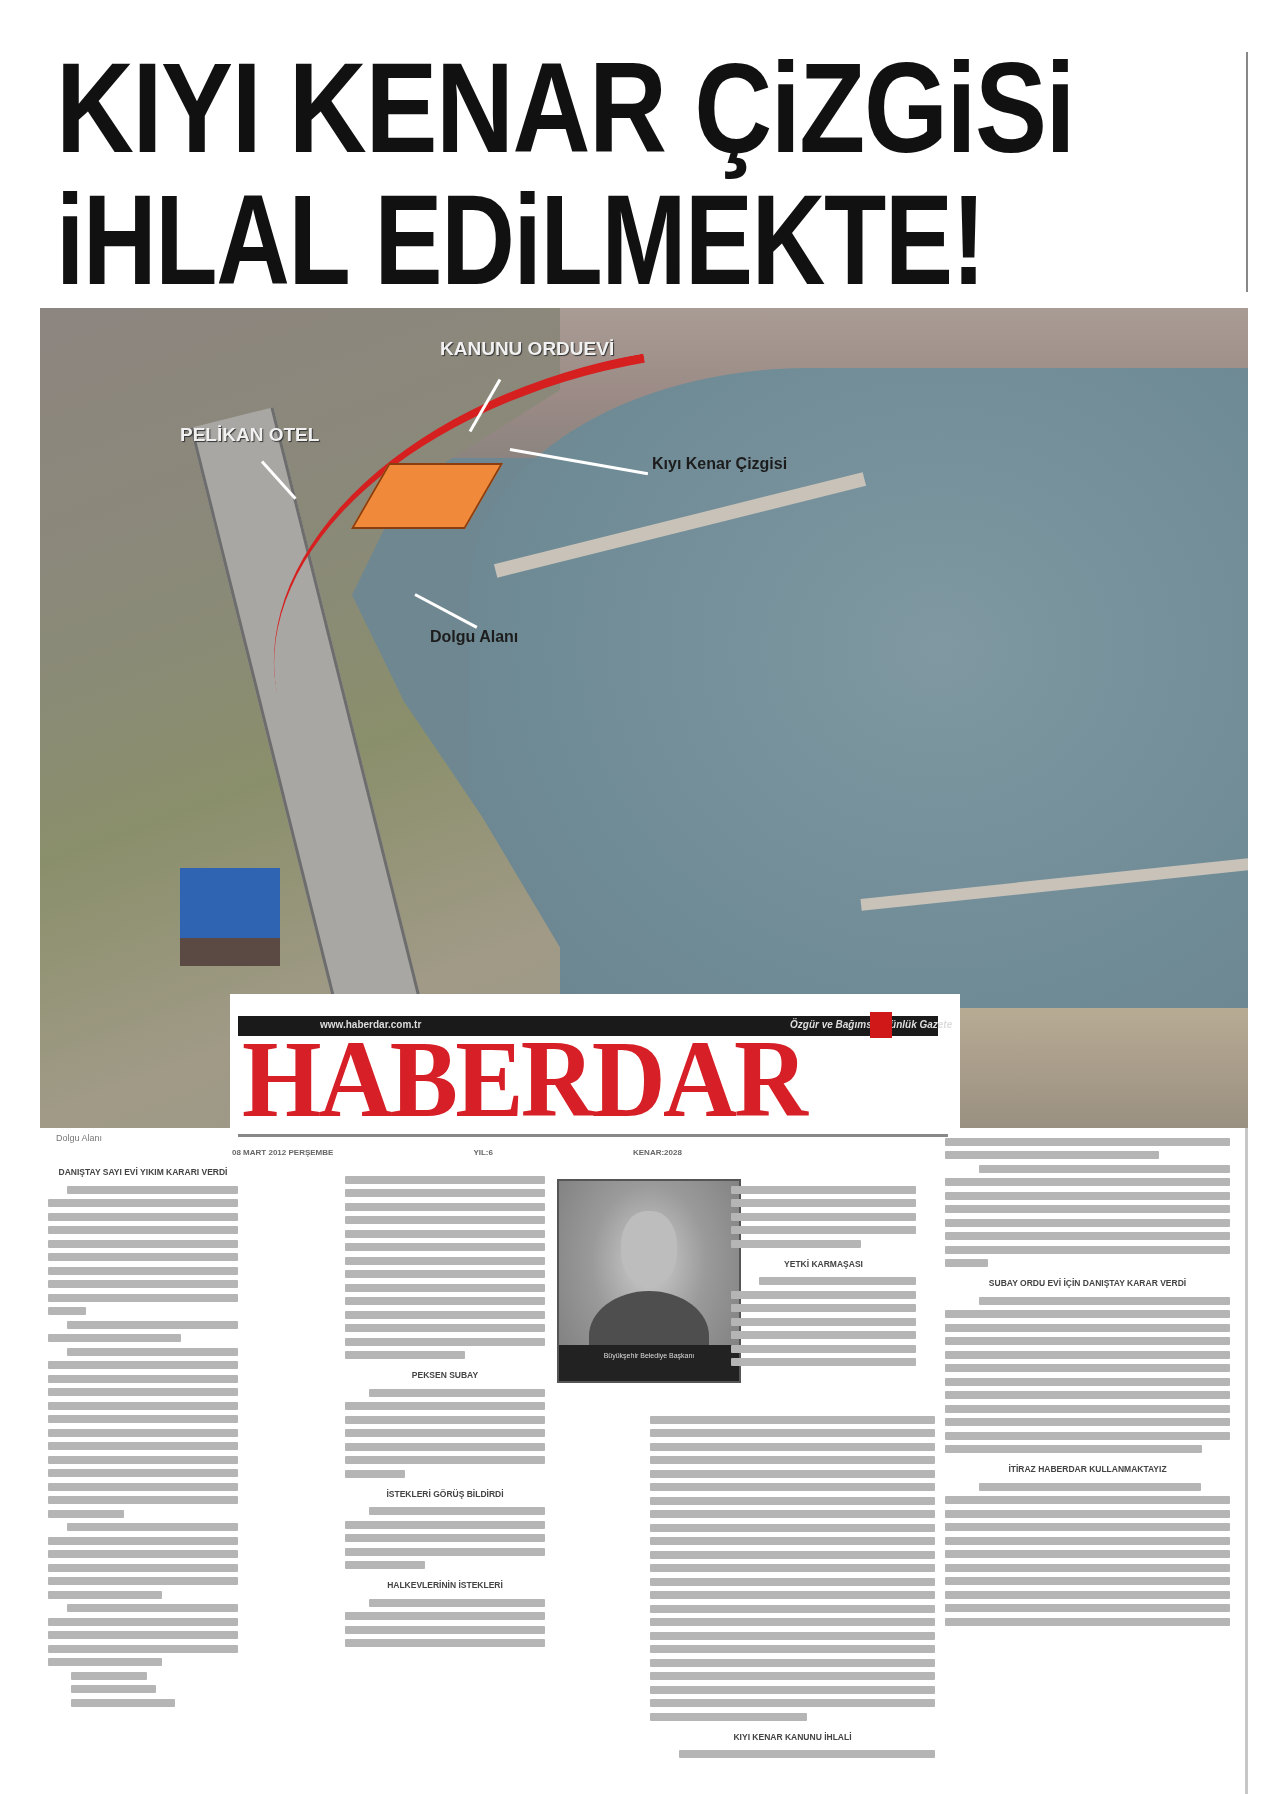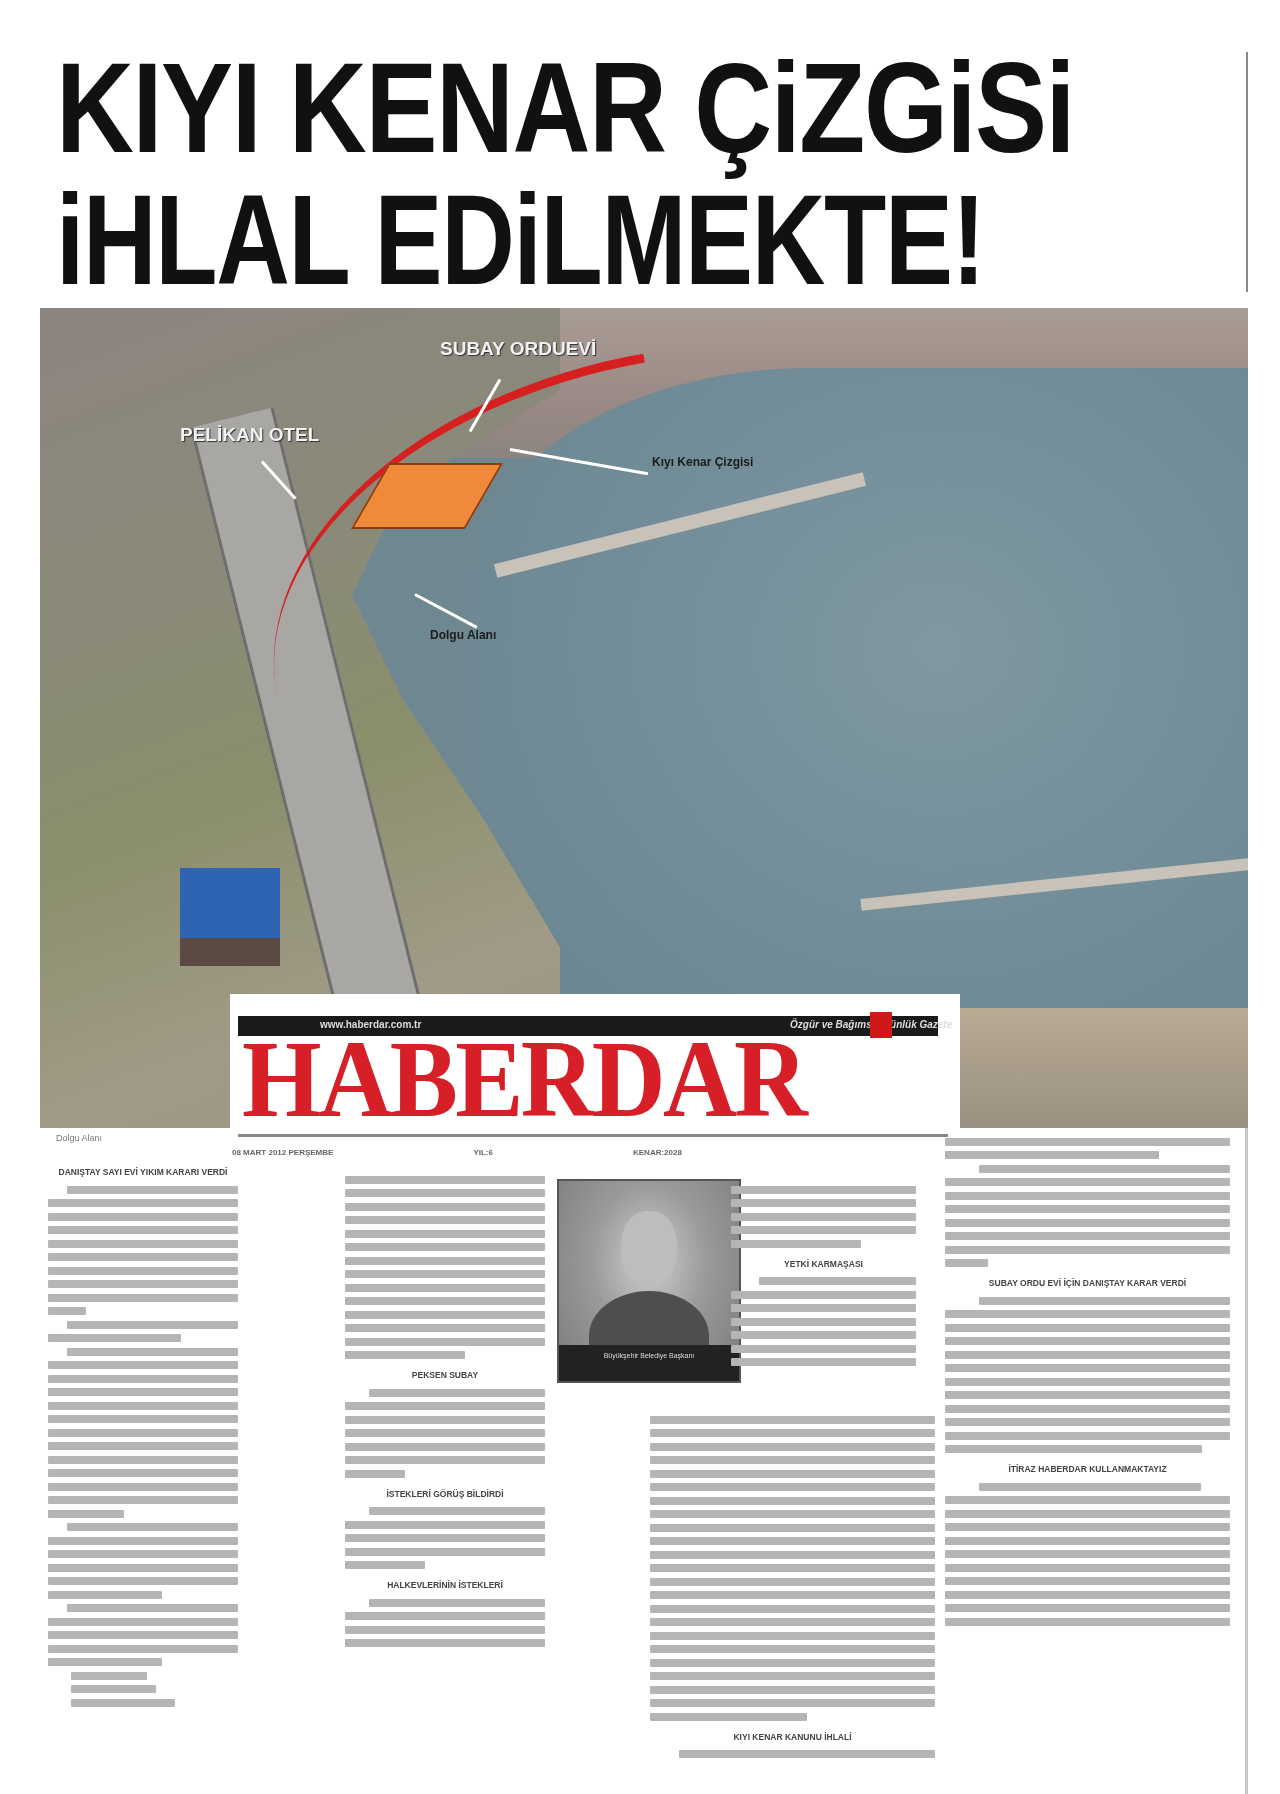--- a/index.html
+++ b/index.html
@@ -15,21 +15,21 @@
   .beach{position:absolute;left:420px;top:700px;width:800px;height:120px;background:linear-gradient(180deg,#b8ab94,#9a9081);}
   .road{position:absolute;left:150px;top:120px;width:80px;height:760px;background:#a8a7a3;transform:rotate(-14deg);transform-origin:top left;border-left:3px solid #6d6d6d;border-right:3px solid #6d6d6d;}
   .pier{position:absolute;left:450px;top:210px;width:380px;height:14px;background:#c8c2b8;transform:rotate(-14deg);}
   .pier2{position:absolute;left:820px;top:570px;width:400px;height:12px;background:#c8c2b8;transform:rotate(-6deg);}
   .redline{position:absolute;left:210px;top:80px;width:420px;height:260px;border-top:9px solid #d61f1f;border-radius:100% 0 0 0/100% 0 0 0;transform:rotate(-10deg);}
   .fillbox{position:absolute;left:330px;top:155px;width:110px;height:62px;background:#f08a3a;border:2px solid #8a3d0f;transform:skewX(-30deg);}
   .bluebldg{position:absolute;left:140px;top:560px;width:100px;height:70px;background:#2f64b3;}
   .bluebldg2{position:absolute;left:140px;top:630px;width:100px;height:28px;background:#5b4a44;}
   .lbl{position:absolute;font-weight:bold;font-size:19px;white-space:nowrap;}
   .lbl.white{color:#f1f1f1;text-shadow:1px 1px 1px #333;}
-  .lbl.dark{color:#1c1c1c;font-size:12px;}
+  .lbl.dark{color:#1c1c1c;font-size:16px;}
   .arrow{position:absolute;height:3px;background:#fff;transform-origin:left center;}
   .masthead{position:absolute;left:230px;top:994px;width:730px;height:146px;background:#fff;}
   .mast-bar{position:absolute;left:8px;top:22px;width:700px;height:20px;background:#1a1a1a;}
   .mast-url{position:absolute;left:90px;top:25px;color:#ddd;font-size:10px;font-weight:bold;}
   .mast-slogan{position:absolute;left:560px;top:25px;color:#ddd;font-size:10px;font-weight:bold;font-style:italic;}
   .mast-flag{position:absolute;left:640px;top:18px;width:22px;height:26px;background:#d01818;}
   .mast-logo{position:absolute;left:12px;top:30px;font-family:"Liberation Serif",serif;font-weight:bold;color:#d61f26;font-size:110px;line-height:110px;letter-spacing:-3px;transform:scaleX(0.93);transform-origin:left top;}
   .mast-rule{position:absolute;left:8px;top:140px;width:710px;height:3px;background:#888;}
   .caption{position:absolute;left:56px;top:1133px;font-size:9px;color:#777;}
   .infobar{position:absolute;left:232px;top:1148px;width:730px;display:flex;justify-content:space-between;font-size:8px;font-weight:bold;color:#666;}
@@ -55,21 +55,21 @@
   <div class="land-left"></div>
   <div class="beach"></div>
   <div class="road"></div>
   <div class="pier"></div>
   <div class="pier2"></div>
   <div class="redline"></div>
   <div class="fillbox"></div>
   <div class="bluebldg"></div>
   <div class="bluebldg2"></div>
 
-  <div class="lbl white" style="left:400px;top:30px;">SUBAY ORDUEVİ</div>
+  <div class="lbl white" style="left:400px;top:30px;">KANUNU ORDUEVİ</div>
   <div class="arrow" style="left:460px;top:70px;width:60px;transform:rotate(120deg);"></div>
 
   <div class="lbl white" style="left:140px;top:116px;">PELİKAN OTEL</div>
   <div class="arrow" style="left:222px;top:152px;width:50px;transform:rotate(48deg);"></div>
 
   <div class="lbl dark" style="left:612px;top:147px;">Kıyı Kenar Çizgisi</div>
   <div class="arrow" style="left:470px;top:140px;width:140px;transform:rotate(10deg);"></div>
 
   <div class="lbl dark" style="left:390px;top:320px;">Dolgu Alanı</div>
   <div class="arrow" style="left:375px;top:285px;width:70px;transform:rotate(28deg);"></div>

